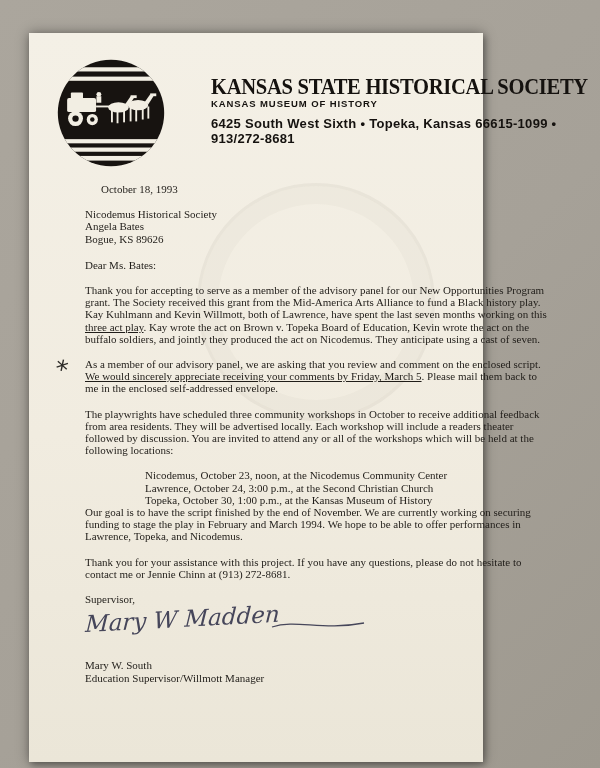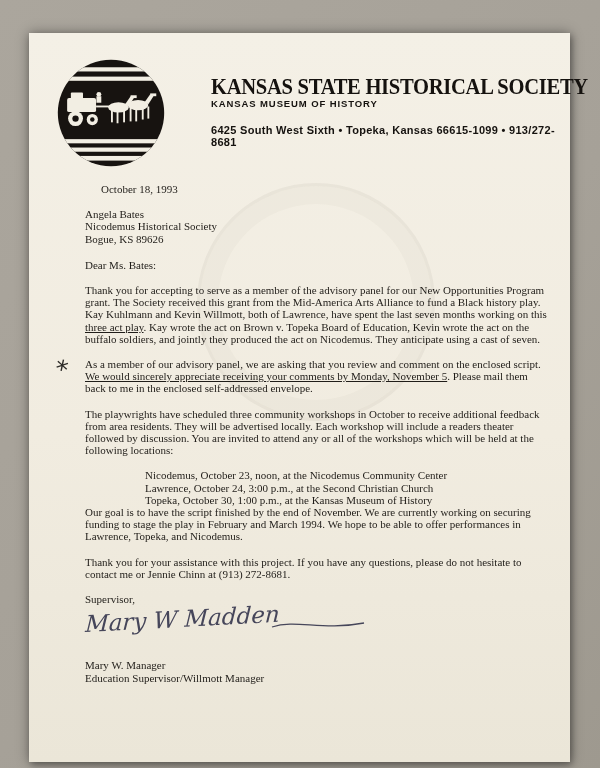--- a/index.html
+++ b/index.html
@@ -3,36 +3,36 @@
 <meta charset="utf-8">
 <style>
   html,body{margin:0;padding:0;}
   body{
     width:600px;height:768px;
     background:linear-gradient(135deg,#aba69d 0%,#a6a198 55%,#9e998f 100%);
     position:relative;overflow:hidden;
     font-family:"Liberation Serif",serif;
   }
   .paper{
-    position:absolute;left:29px;top:33px;width:541px;height:729px;
+    position:absolute;left:29px;top:33px;width:454px;height:729px;
     background:linear-gradient(180deg,#f4f0e6 0%,#f1ece0 55%,#ebe6d8 100%);
     box-shadow:0 0 12px rgba(0,0,0,.38),2px 3px 6px rgba(0,0,0,.28);
   }
   
   .logo{position:absolute;left:26px;top:24px;width:112px;height:112px;}
   .header-text{position:absolute;left:182px;top:40px;width:358px;color:#15120f;}
   .org{
     font-family:"Liberation Serif",serif;font-weight:bold;font-size:21px;
     letter-spacing:-0.3px;white-space:nowrap;transform:scale(0.98,1.1);
     transform-origin:left top;
   }
   .dept{font-family:"Liberation Sans",sans-serif;font-weight:bold;
     font-size:9.5px;letter-spacing:0.9px;}
-  .addr{margin-top:15px;font-family:"Liberation Sans",sans-serif;font-weight:bold;
-    font-size:11px;letter-spacing:0.3px;}
+  .addr{margin-top:7px;font-family:"Liberation Sans",sans-serif;font-weight:bold;
+    font-size:13px;letter-spacing:0.3px;}
   
   .watermark{
     position:absolute;left:168px;top:150px;width:232px;height:232px;border-radius:50%;
     border:3px solid rgba(115,103,82,0.07);
     box-shadow:inset 0 0 0 18px rgba(115,103,82,0.035);
     pointer-events:none;
   }
   
   .letter{
     position:absolute;left:56px;top:150px;width:466px;
@@ -114,30 +114,30 @@
     <div class="dept">KANSAS MUSEUM OF HISTORY</div>
     <div class="addr">6425 South West Sixth   •   Topeka, Kansas 66615-1099   •   913/272-8681</div>
   </div>
 
   <div class="watermark"></div>
 
   <div class="letter">
     <p class="date">October 18, 1993</p>
 
     <div class="recipient">
+      <div>Nicodemus Historical Society</div>
       <div>Angela Bates</div>
-      <div>Nicodemus Historical Society</div>
       <div>Bogue, KS  89626</div>
     </div>
 
     <p class="salutation">Dear Ms. Bates:</p>
 
     <p><span>Thank you for accepting to serve as a member of the advisory panel for our New Opportunities Program grant.  The Society received this grant from the Mid-America Arts Alliance to fund a Black history play. Kay Kuhlmann and Kevin Willmott, both of Lawrence, have spent the last seven months working on this </span><span class="u">three act play</span><span>.  Kay wrote the act on Brown v. Topeka Board of Education, Kevin wrote the act on the buffalo soldiers, and jointly they produced the act on Nicodemus.  They anticipate using a cast of seven.</span></p>
 
-    <p class="marked"><span class="margin-mark">*</span><span>As a member of our advisory panel, we are asking that you review and comment on the enclosed script.  </span><span class="u">We would sincerely appreciate receiving your comments by Monday, November 5</span><span>.  Please mail them back to me in the enclosed self-addressed envelope.</span></p>
+    <p class="marked"><span class="margin-mark">*</span><span>As a member of our advisory panel, we are asking that you review and comment on the enclosed script.  </span><span class="u">We would sincerely appreciate receiving your comments by Friday, March 5</span><span>.  Please mail them back to me in the enclosed self-addressed envelope.</span></p>
 
     <p>The playwrights have scheduled three community workshops in October to receive additional feedback from area residents.  They will be advertised locally.  Each workshop will include a readers theater followed by discussion.  You are invited to attend any or all of the workshops which will be held at the following locations:</p>
 
     <div class="indent" style="">
       <div>Nicodemus, October 23, noon, at the Nicodemus Community Center</div>
       <div>Lawrence, October 24, 3:00 p.m., at the Second Christian Church</div>
       <div>Topeka, October 30, 1:00 p.m., at the Kansas Museum of History</div>
     </div>
 
     <p class="p-goal">Our goal is to have the script finished by the end of November.  We are currently working on securing funding to stage the play in February and March 1994.  We hope to be able to offer performances in Lawrence, Topeka, and Nicodemus.</p>
@@ -146,17 +146,17 @@
     <p class="p-thanks">Thank you for your assistance with this project.  If you have any questions, please do not hesitate to contact me or Jennie Chinn at (913) 272-8681.</p>
 
     <p class="closing">Supervisor,</p>
 
     <div class="sig">
       <span class="sig-text">Mary W Madden</span><svg class="sig-tail" width="96" height="14" aria-hidden="true">
           <path d="M2 9 C 26 1, 52 13, 94 5" stroke="#46465a" stroke-width="1.3" fill="none"></path>
         </svg>
     </div>
 
-    <div class="signer-name">Mary W. Manager</div>
+    <div class="signer-name">Mary W. South</div>
     <div class="signer-title">Education Supervisor/Willmott Manager</div>
   </div>
 
 </div>
 
 </body></html>

